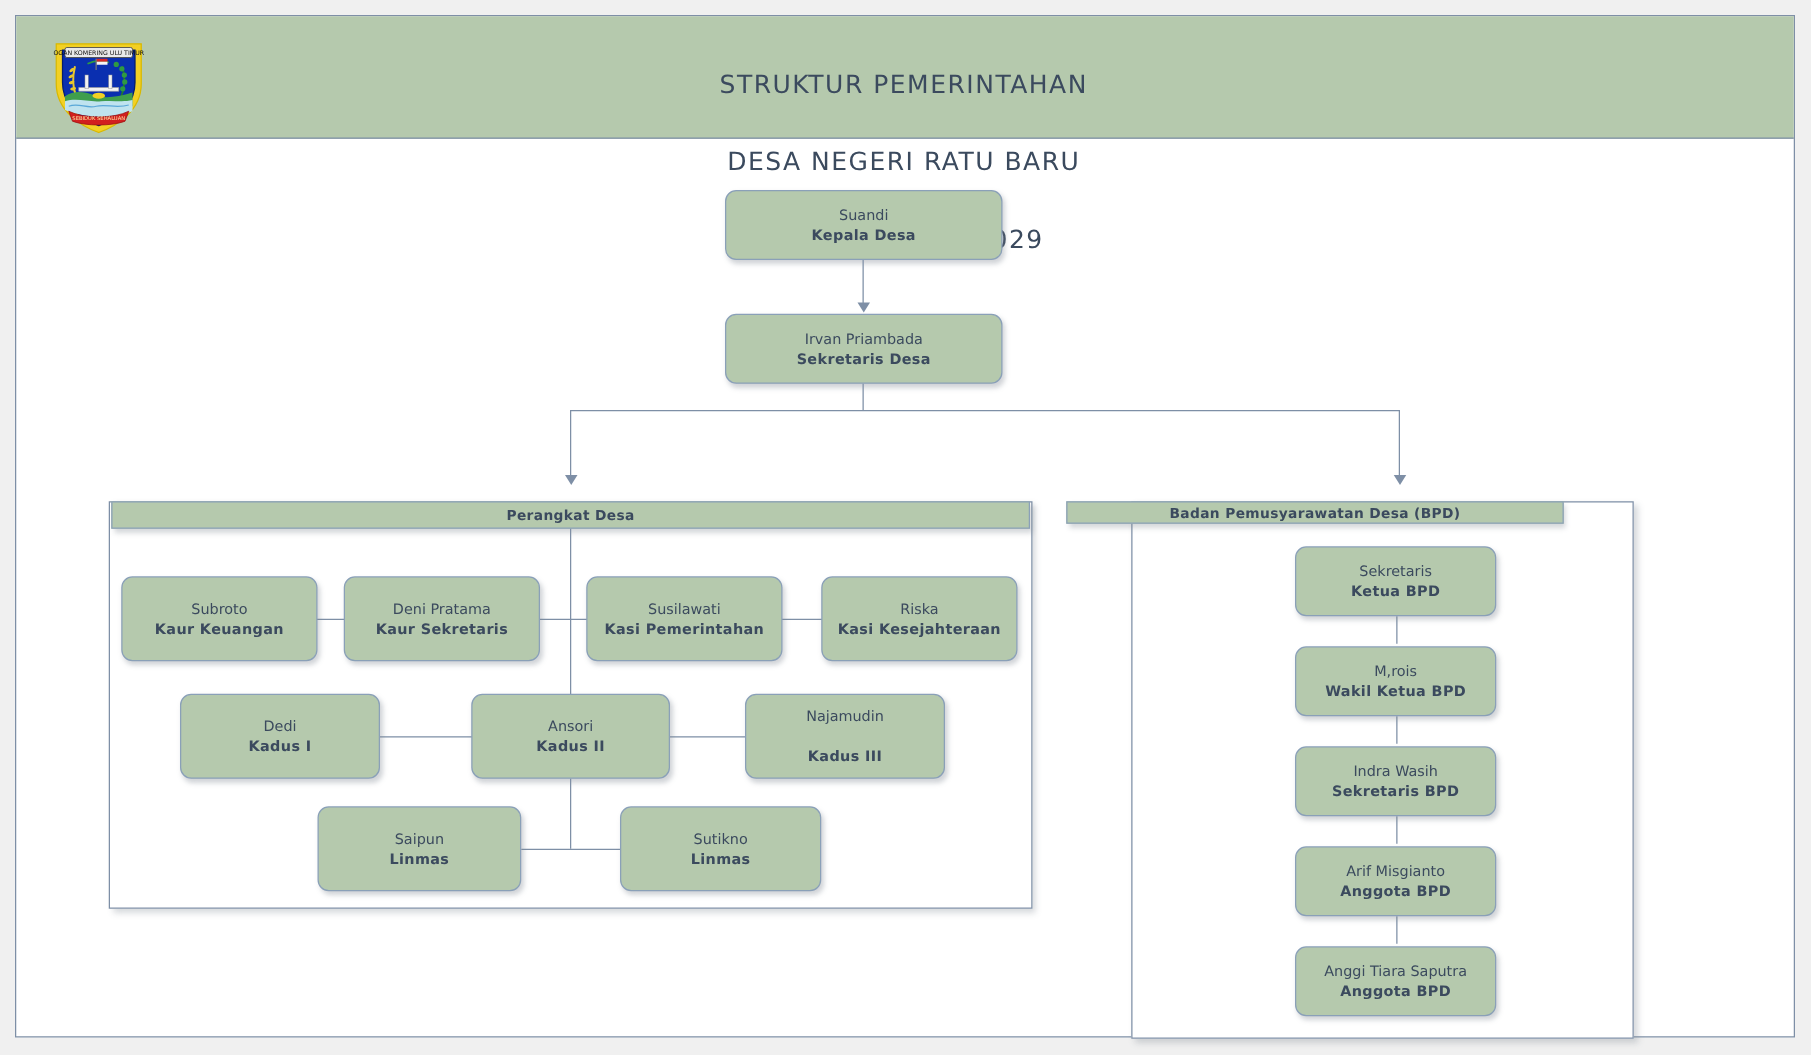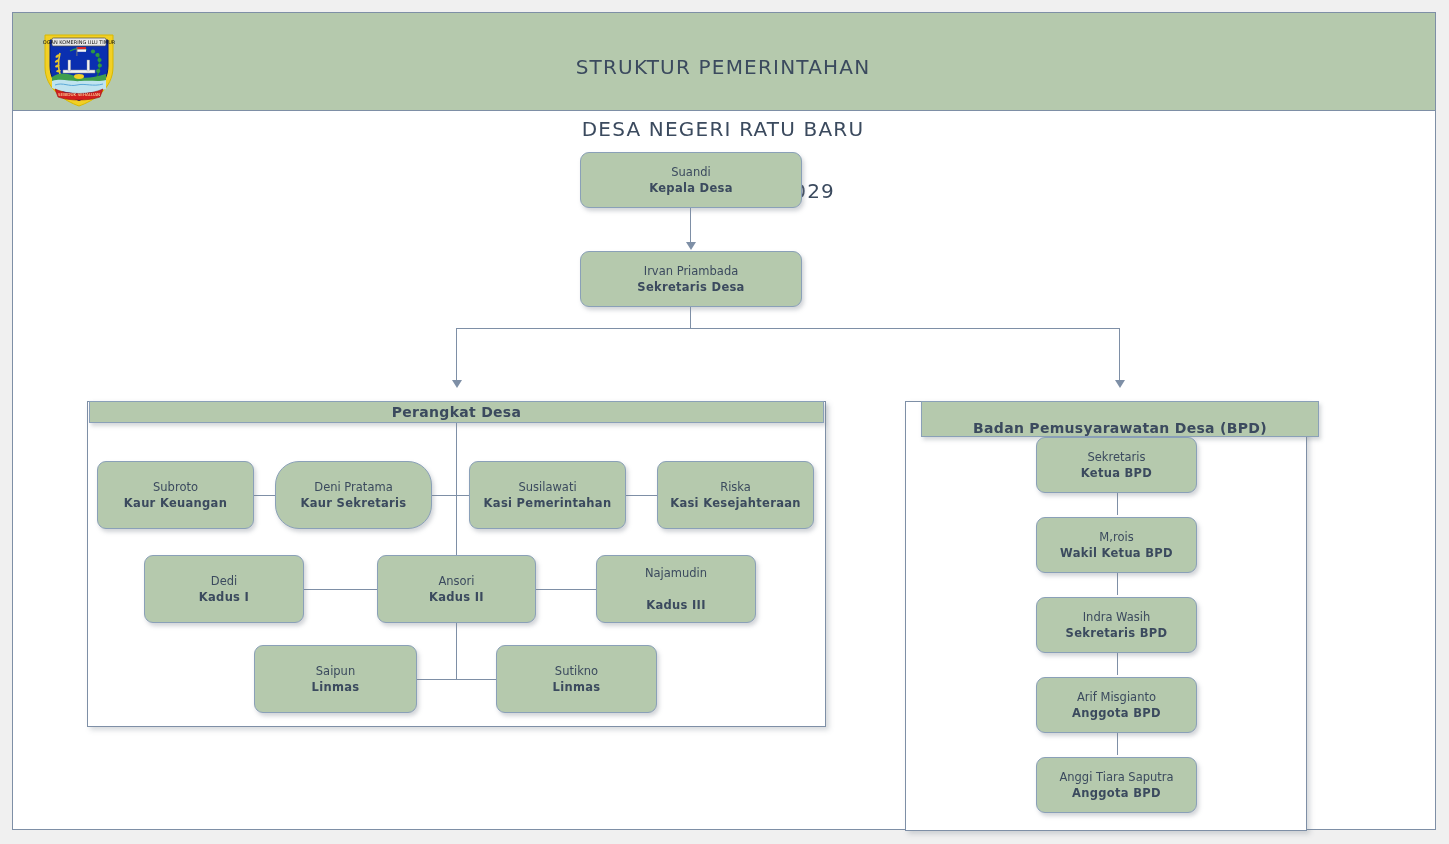--- a/index.html
+++ b/index.html
@@ -65,21 +65,21 @@
     box-shadow:3px 3px 5px rgba(120,130,140,.30);
     box-sizing:border-box;
   }
   .panel-head{
     position:absolute;
     background:#b5c9ad;
     border:1px solid #8aa0b8;
     box-shadow:2px 3px 4px rgba(120,130,140,.32);
     box-sizing:border-box;
     display:flex;align-items:center;justify-content:center;
-    color:#3b4a5e;font-size:14px;font-weight:bold;letter-spacing:.3px;
+    color:#3b4a5e;font-size:11px;font-weight:bold;letter-spacing:.3px;
   }
   
   .ln{position:absolute;background:#7e8fa6;}
   .lnv{width:1px;}
   .lnh{height:1px;}
   .arrow{
     position:absolute;width:0;height:0;
     border-left:5px solid transparent;
     border-right:5px solid transparent;
     border-top:8px solid #7e8fa6;
@@ -169,21 +169,21 @@
     </div>
 
     <div class="ln lnv" style="left:443px;top:311px;height:137px;"></div>
 
     <div class="ln lnh" style="left:240px;top:383px;width:410px;"></div>
 
     <div class="node" style="left:84px;top:349px;width:157px;height:68px;">
       <span class="nm">Subroto</span>
       <span class="rl">Kaur Keuangan</span>
     </div>
-    <div class="node" style="left:262px;top:349px;width:157px;height:68px;border-radius:24px;">
+    <div class="node" style="left:262px;top:349px;width:157px;height:68px;">
       <span class="nm">Deni Pratama</span>
       <span class="rl">Kaur Sekretaris</span>
     </div>
     <div class="node" style="left:456px;top:349px;width:157px;height:68px;">
       <span class="nm">Susilawati</span>
       <span class="rl">Kasi Pemerintahan</span>
     </div>
     <div class="node" style="left:644px;top:349px;width:157px;height:68px;">
       <span class="nm">Riska</span>
       <span class="rl">Kasi Kesejahteraan</span>
@@ -211,21 +211,21 @@
     <div class="node" style="left:241px;top:533px;width:163px;height:68px;">
       <span class="nm">Saipun</span>
       <span class="rl">Linmas</span>
     </div>
     <div class="node" style="left:483px;top:533px;width:161px;height:68px;">
       <span class="nm">Sutikno</span>
       <span class="rl">Linmas</span>
     </div>
 
     <div class="panel" style="left:892px;top:289px;width:402px;height:430px;"></div>
-    <div class="panel-head" style="left:908px;top:289px;width:398px;height:36px;align-items:flex-end;">
+    <div class="panel-head" style="left:840px;top:289px;width:398px;height:18px;">
       <span>Badan Pemusyarawatan Desa (BPD)</span>
     </div>
 
     <div class="ln lnv" style="left:1104px;top:381px;height:22px;"></div>
     <div class="ln lnv" style="left:1104px;top:461px;height:22px;"></div>
     <div class="ln lnv" style="left:1104px;top:541px;height:22px;"></div>
     <div class="ln lnv" style="left:1104px;top:621px;height:22px;"></div>
 
     <div class="node" style="left:1023px;top:325px;width:161px;height:56px;">
       <span class="nm">Sekretaris</span>

